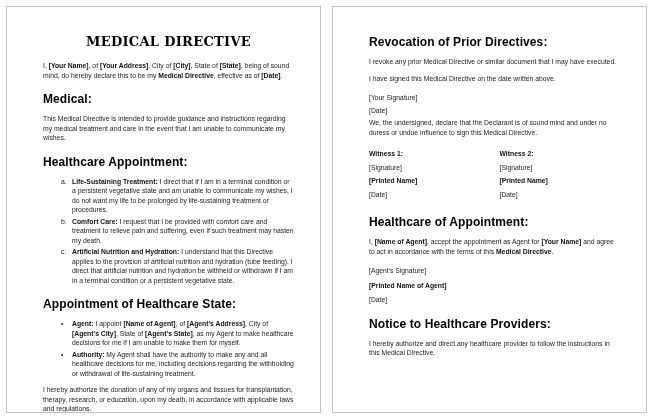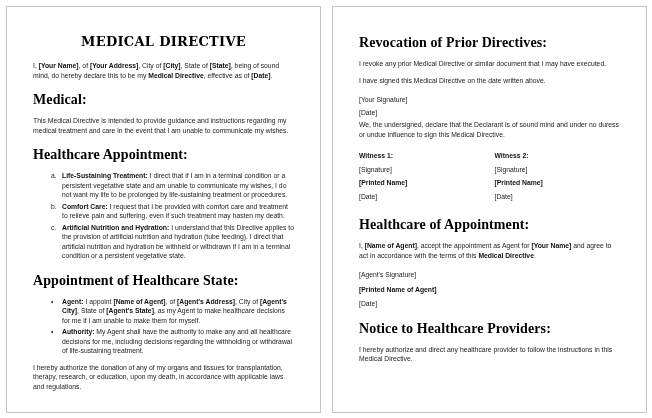--- a/index.html
+++ b/index.html
@@ -10,32 +10,32 @@
     font-family: "Liberation Sans", sans-serif;
     color: #1f1f1f;
   }
   .sheet {
     display: flex; gap: 11px; padding: 6px 5px 5px 6px;
   }
   .page {
     width: 355px; height: 407px;
     background: #ffffff;
     border: 1px solid #c3c3c3;
-    padding: 22px 26px 18px 26px;
+    padding: 22px 26px 18px 36px;
     overflow: hidden;
   }
   .doc-title {
     font-family: "DejaVu Serif", serif;
     font-size: 13px; font-weight: bold;
     text-align: center; color: #000;
     margin: 5px 0 12px 0; letter-spacing: 0.3px;
   }
   .section-heading {
-    font-family: Liberation Serif, serif;
-    font-size: 14px; font-weight: bold; color: #000;
+    font-family: Liberation Sans, sans-serif;
+    font-size: 12px; font-weight: bold; color: #000;
     margin: 12px 0 8px 0; letter-spacing: 0.1px;
   }
   .section-heading.first { margin-top: 6px; }
   .body-text {
     font-size: 6.8px; line-height: 9.5px;
     margin: 0 0 7px 0; color: #222;
   }
   .body-text b, .list-text b, .sig-line b, .wit-cell b { color: #111; }
   .doc-list { margin: 2px 0 7px 0; padding: 0 0 0 18px; list-style: none; }
   .doc-list li {

